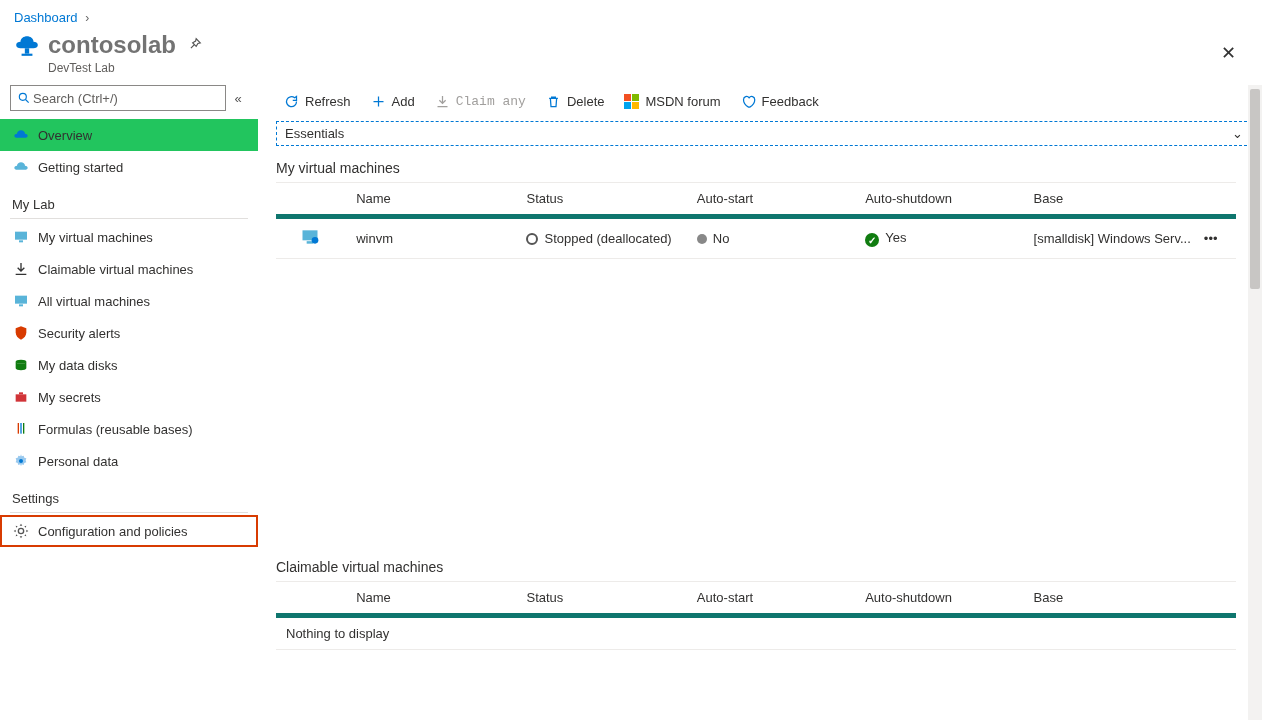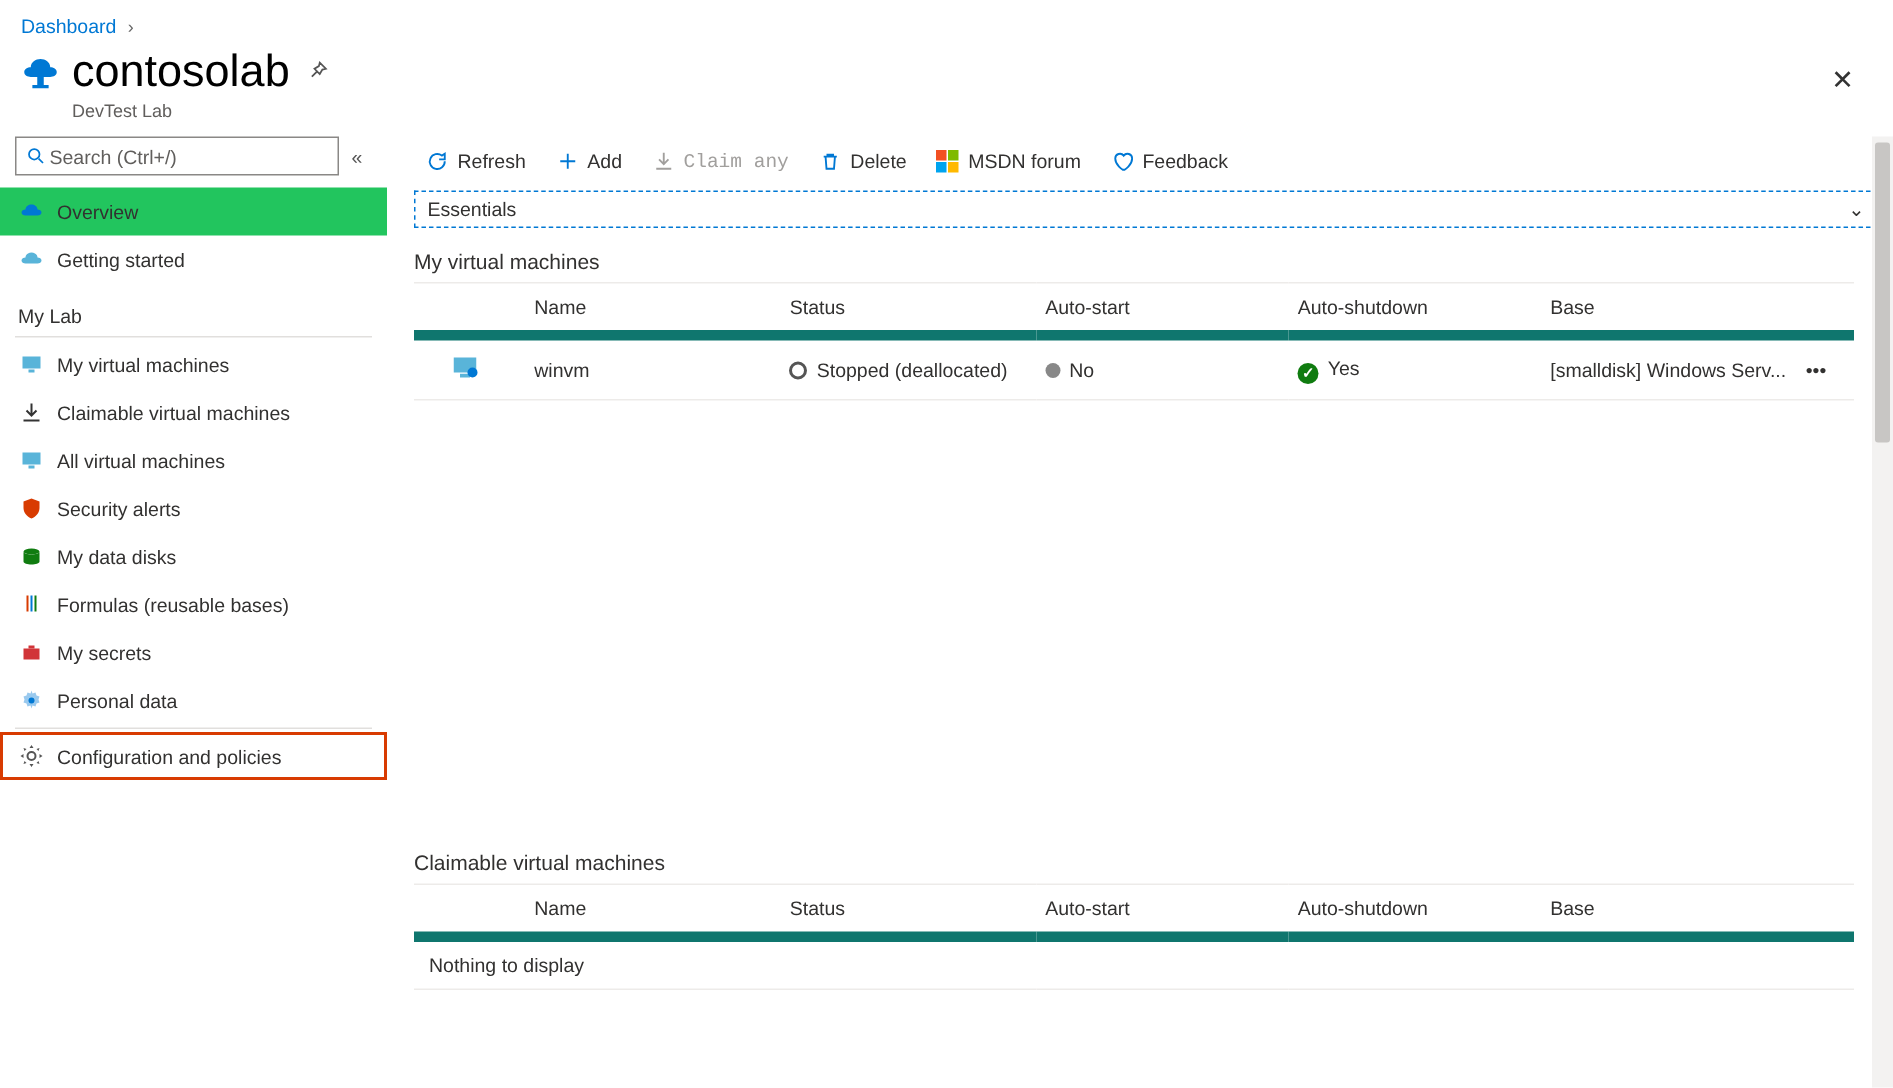--- a/index.html
+++ b/index.html
@@ -16,21 +16,21 @@
   }
   a { color: #0078d4; text-decoration: none; }
 
   
   .breadcrumb { padding: 10px 14px 6px; font-size: 13px; }
   .breadcrumb .chev { color: #666; margin-left: 4px; font-size: 12px; }
 
   
   .title-row { display: flex; align-items: center; padding: 0 14px 6px; }
   .title-icon { width: 26px; height: 26px; margin-right: 8px; display: flex; align-items: center; justify-content: center; }
-  .title-text { font-size: 30px; font-weight: 400; color: #000000; }
+  .title-text { font-size: 24px; font-weight: 700; color: #737373; }
   .subtitle { padding: 0 14px 10px 48px; margin-top: -4px; color: #605e5c; font-size: 12px; }
   .pin-icon { margin-left: 12px; color: #555; cursor: pointer; font-size: 14px; }
   .close-btn { position: absolute; top: 42px; right: 26px; font-size: 18px; color: #333; cursor: pointer; }
 
   
   .main { display: flex; height: calc(100% - 90px); }
   .leftcol { width: 258px; border-right: 0px solid #eee; }
   .rightcol { flex: 1; position: relative; padding: 0 10px 0 18px; }
 
   
@@ -66,21 +66,21 @@
     margin-bottom: 14px;
     cursor: pointer;
   }
 
   
   .section-head { font-size: 14px; margin: 8px 0 6px; }
 
   
   .tbl { width: 960px; border-collapse: collapse; table-layout: fixed; }
   .tbl th, .tbl td { text-align: left; font-size: 13px; padding: 8px 6px; border-bottom: 1px solid #edebe9; white-space: nowrap; overflow: hidden; text-overflow: ellipsis; }
-  .tbl th { font-weight: 400; color: #323130; border-bottom: 7px solid #0f766e; border-top: 1px solid #edebe9; cursor: pointer; }
+  .tbl th { font-weight: 400; color: #323130; border-bottom: 5px solid #0f766e; border-top: 1px solid #edebe9; cursor: pointer; }
   .tbl .imgcell { width: 74px; }
   .col-name { width: 170px; }
   .col-status { width: 170px; }
   .col-auto { width: 168px; }
   .col-auto2 { width: 168px; }
   .col-base { width: 170px; }
   .col-more { width: 38px; text-align: right; }
   .status-dot { display: inline-block; width: 12px; height: 12px; border-radius: 50%; border: 2px solid #555; margin-right: 6px; vertical-align: -2px; background: #fff; }
   .gray-dot { display: inline-block; width: 10px; height: 10px; border-radius: 50%; background: #888; margin-right: 6px; vertical-align: -1px; }
   .green-check { color: #107c10; margin-right: 6px; font-weight: bold; display:inline-flex; align-items:center; justify-content:center; width:14px; height:14px; background:#107c10; border-radius:50%; color:#fff; font-size:10px; vertical-align:-2px;}
@@ -199,46 +199,47 @@
           <svg width="16" height="16" viewBox="0 0 24 24">
             <ellipse cx="12" cy="7" rx="8" ry="3" fill="#107c10"></ellipse>
             <path fill="#107c10" d="M4 7v10c0 2 4 3 8 3s8-1 8-3V7c0 2-4 3-8 3s-8-1-8-3z"></path>
           </svg>
         </span>
       <span>My data disks</span>
     </div>
     <div class="nav-item">
       <span class="ic">
           <svg width="16" height="16" viewBox="0 0 24 24">
+            <rect x="4" y="8" width="16" height="11" fill="#d13438"></rect>
+            <rect x="9" y="5" width="6" height="3" fill="#d13438"></rect>
+          </svg>
+        </span>
+      <span>My secrets</span>
+    </div>
+    <div class="nav-item">
+      <span class="ic">
+          <svg width="16" height="16" viewBox="0 0 24 24">
             <rect x="7" y="3" width="2" height="16" fill="#d83b01"></rect>
             <rect x="11" y="3" width="2" height="16" fill="#0078d4"></rect>
             <rect x="15" y="3" width="2" height="16" fill="#107c10"></rect>
           </svg>
         </span>
       <span>Formulas (reusable bases)</span>
     </div>
     <div class="nav-item">
       <span class="ic">
           <svg width="16" height="16" viewBox="0 0 24 24">
-            <rect x="4" y="8" width="16" height="11" fill="#d13438"></rect>
-            <rect x="9" y="5" width="6" height="3" fill="#d13438"></rect>
-          </svg>
-        </span>
-      <span>My secrets</span>
-    </div>
-    <div class="nav-item">
-      <span class="ic">
-          <svg width="16" height="16" viewBox="0 0 24 24">
             <circle cx="12" cy="12" r="3" fill="#0078d4"></circle>
             <path fill="#0078d4" d="M12 2l1 3 3-1 1 3 3 1-1 3 1 3-3 1-1 3-3-1-1 3-1-3-3 1-1-3-3-1 1-3-1-3 3-1 1-3 3 1 1-3z" opacity=".4"></path>
           </svg>
         </span>
       <span>Personal data</span>
     </div>
 
+    <div class="nav-head">Settings</div>
     <div class="nav-sep"></div>
 
     <div class="nav-item highlighted">
       <span class="ic">
           <svg width="16" height="16" viewBox="0 0 24 24">
             <circle cx="12" cy="12" r="4" fill="none" stroke="#555" stroke-width="2"></circle>
             <path fill="#555" d="M12 1l2 3h-4zM12 23l-2-3h4zM1 12l3-2v4zM23 12l-3 2v-4zM4 4l3 1-2 2zM20 20l-3-1 2-2zM20 4l-1 3-2-2zM4 20l1-3 2 2z"></path>
           </svg>
         </span>
       <span>Configuration and policies</span>

